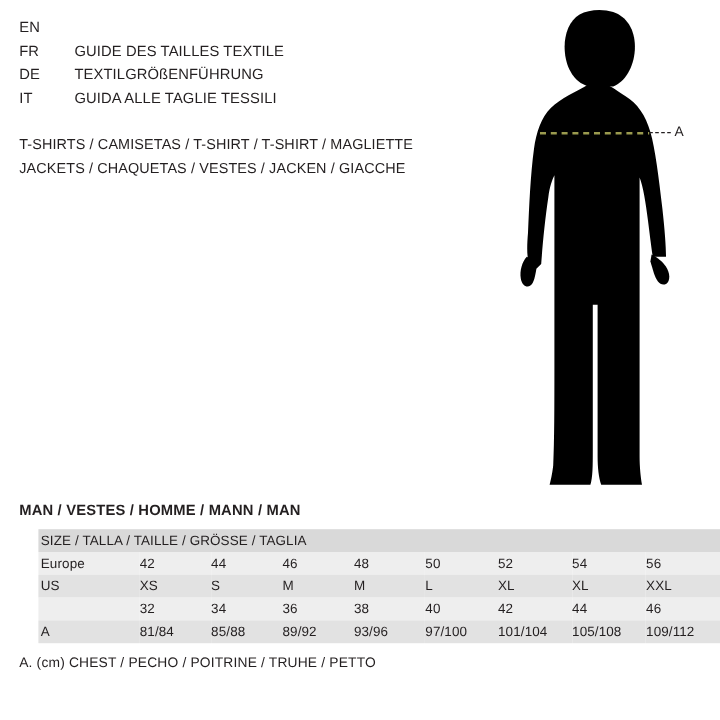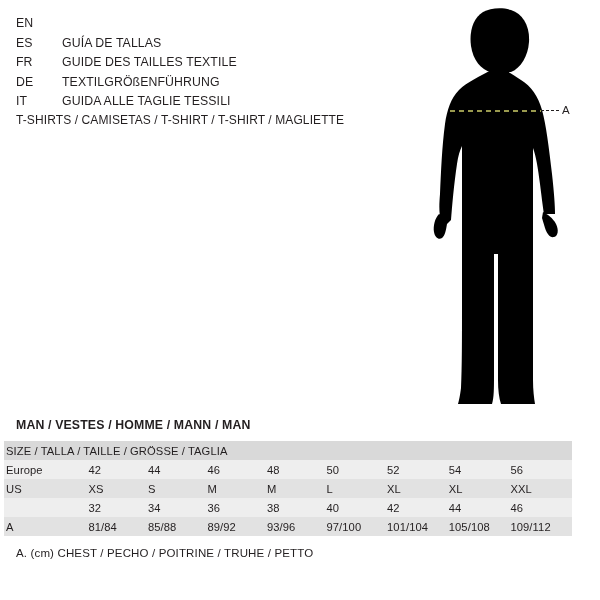--- a/index.html
+++ b/index.html
@@ -89,21 +89,21 @@
     left: 16px;
     top: 418px;
     font-size: 12.3px;
     letter-spacing: 0.15px;
     font-weight: 700;
     white-space: nowrap;
   }
 
   .table-wrap {
     position: absolute;
-    left: 4px;
+    left: 32px;
     top: 441px;
     width: 568px;
   }
   table.size-table {
     border-collapse: collapse;
     width: 568px;
     font-size: 11.2px;
     letter-spacing: 0.1px;
   }
   table.size-table td {
@@ -134,39 +134,36 @@
 </head>
 <body>
 
 <div class="page">
 
   <div class="lang-block">
     <div class="lang-row">
       <span class="lang-code">EN</span>
     </div>
     <div class="lang-row">
-      <span class="lang-code">ES</span>
-      <span class="lang-text">GUÍA DE TALLAS</span>
-    </div>
-    <div class="lang-row">
       <span class="lang-code">FR</span>
       <span class="lang-text">GUIDE DES TAILLES TEXTILE</span>
     </div>
     <div class="lang-row">
       <span class="lang-code">DE</span>
       <span class="lang-text">TEXTILGRÖßENFÜHRUNG</span>
     </div>
     <div class="lang-row">
       <span class="lang-code">IT</span>
       <span class="lang-text">GUIDA ALLE TAGLIE TESSILI</span>
     </div>
   </div>
 
   <div class="cat-block">
     <div class="cat-line">T-SHIRTS / CAMISETAS / T-SHIRT / T-SHIRT / MAGLIETTE</div>
+    <div class="cat-line">JACKETS / CHAQUETAS / VESTES / JACKEN / GIACCHE</div>
   </div>
 
   <div class="figure-wrap">
     <svg width="205" height="400" viewBox="0 0 205 400" xmlns="http://www.w3.org/2000/svg" aria-hidden="true">
       <g fill="#000000">
 
         <path d="M88 4 C78 10 74 24 76 38 C78 52 86 62 96 64 L116 64 C126 60 133 48 134 34 C135 18 128 6 116 2 C107 -1 95 0 88 4 Z"></path>
 
         <path d="M96 62
                  C86 68 72 74 64 82

